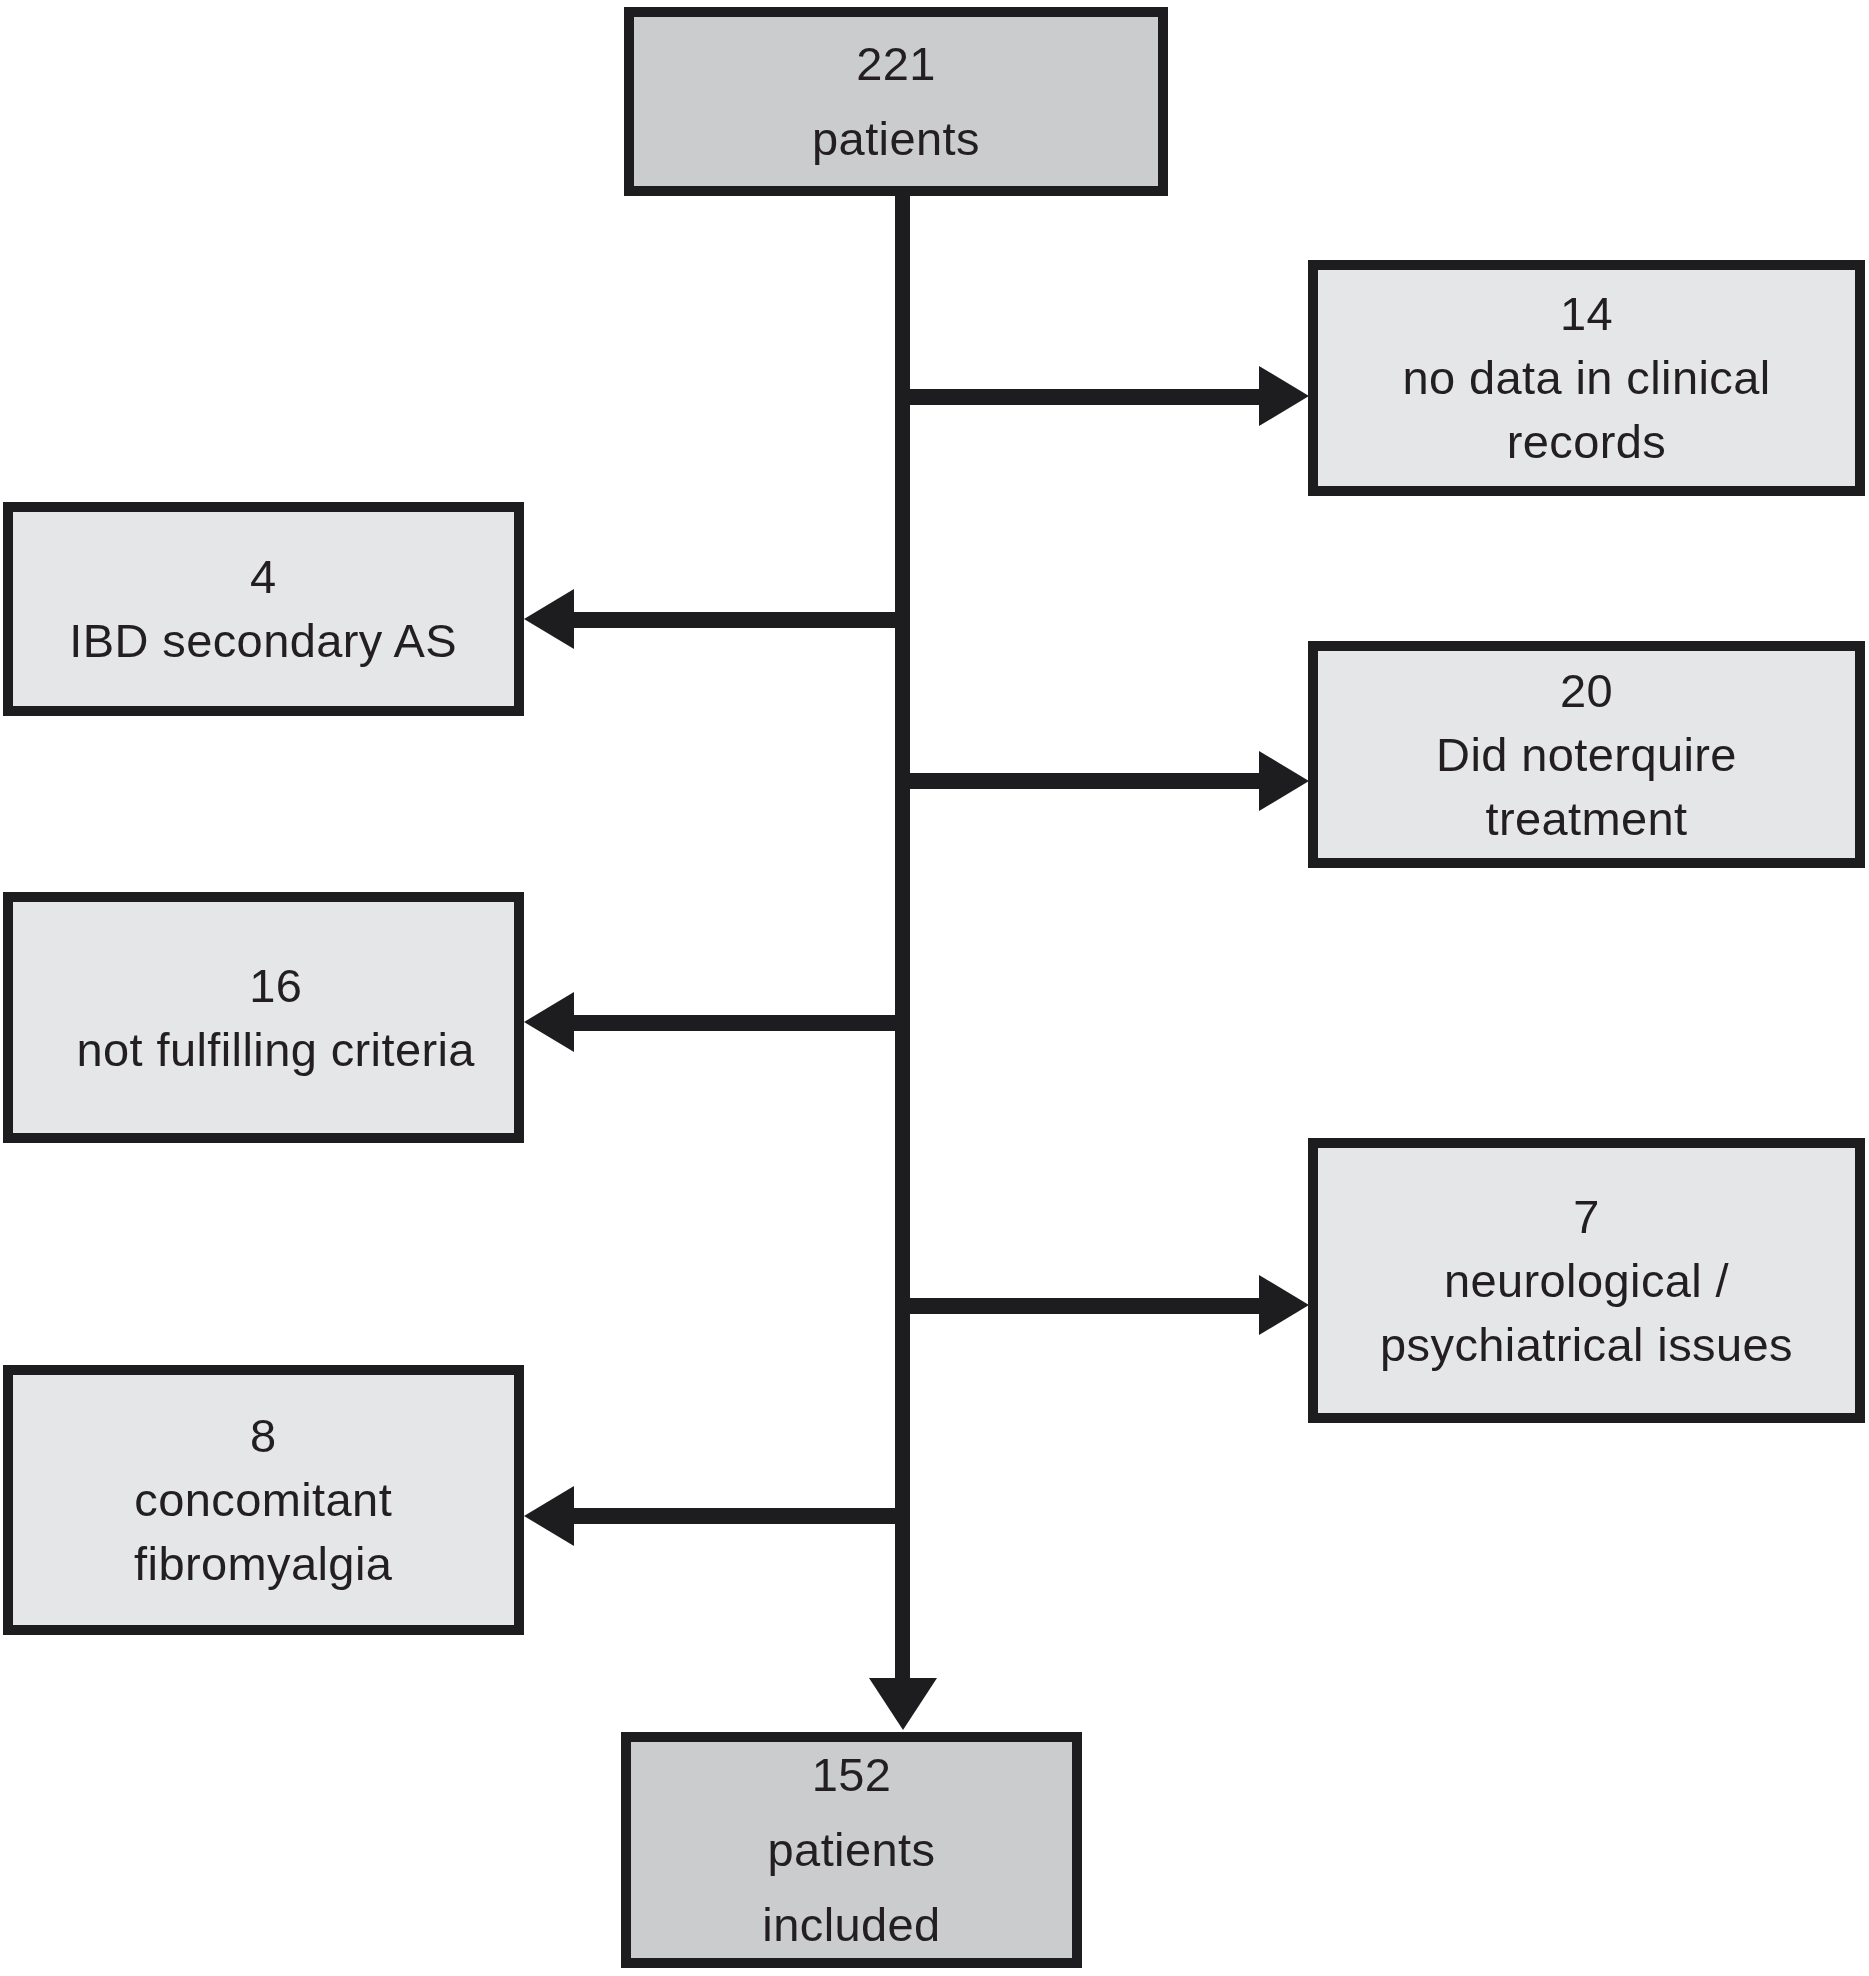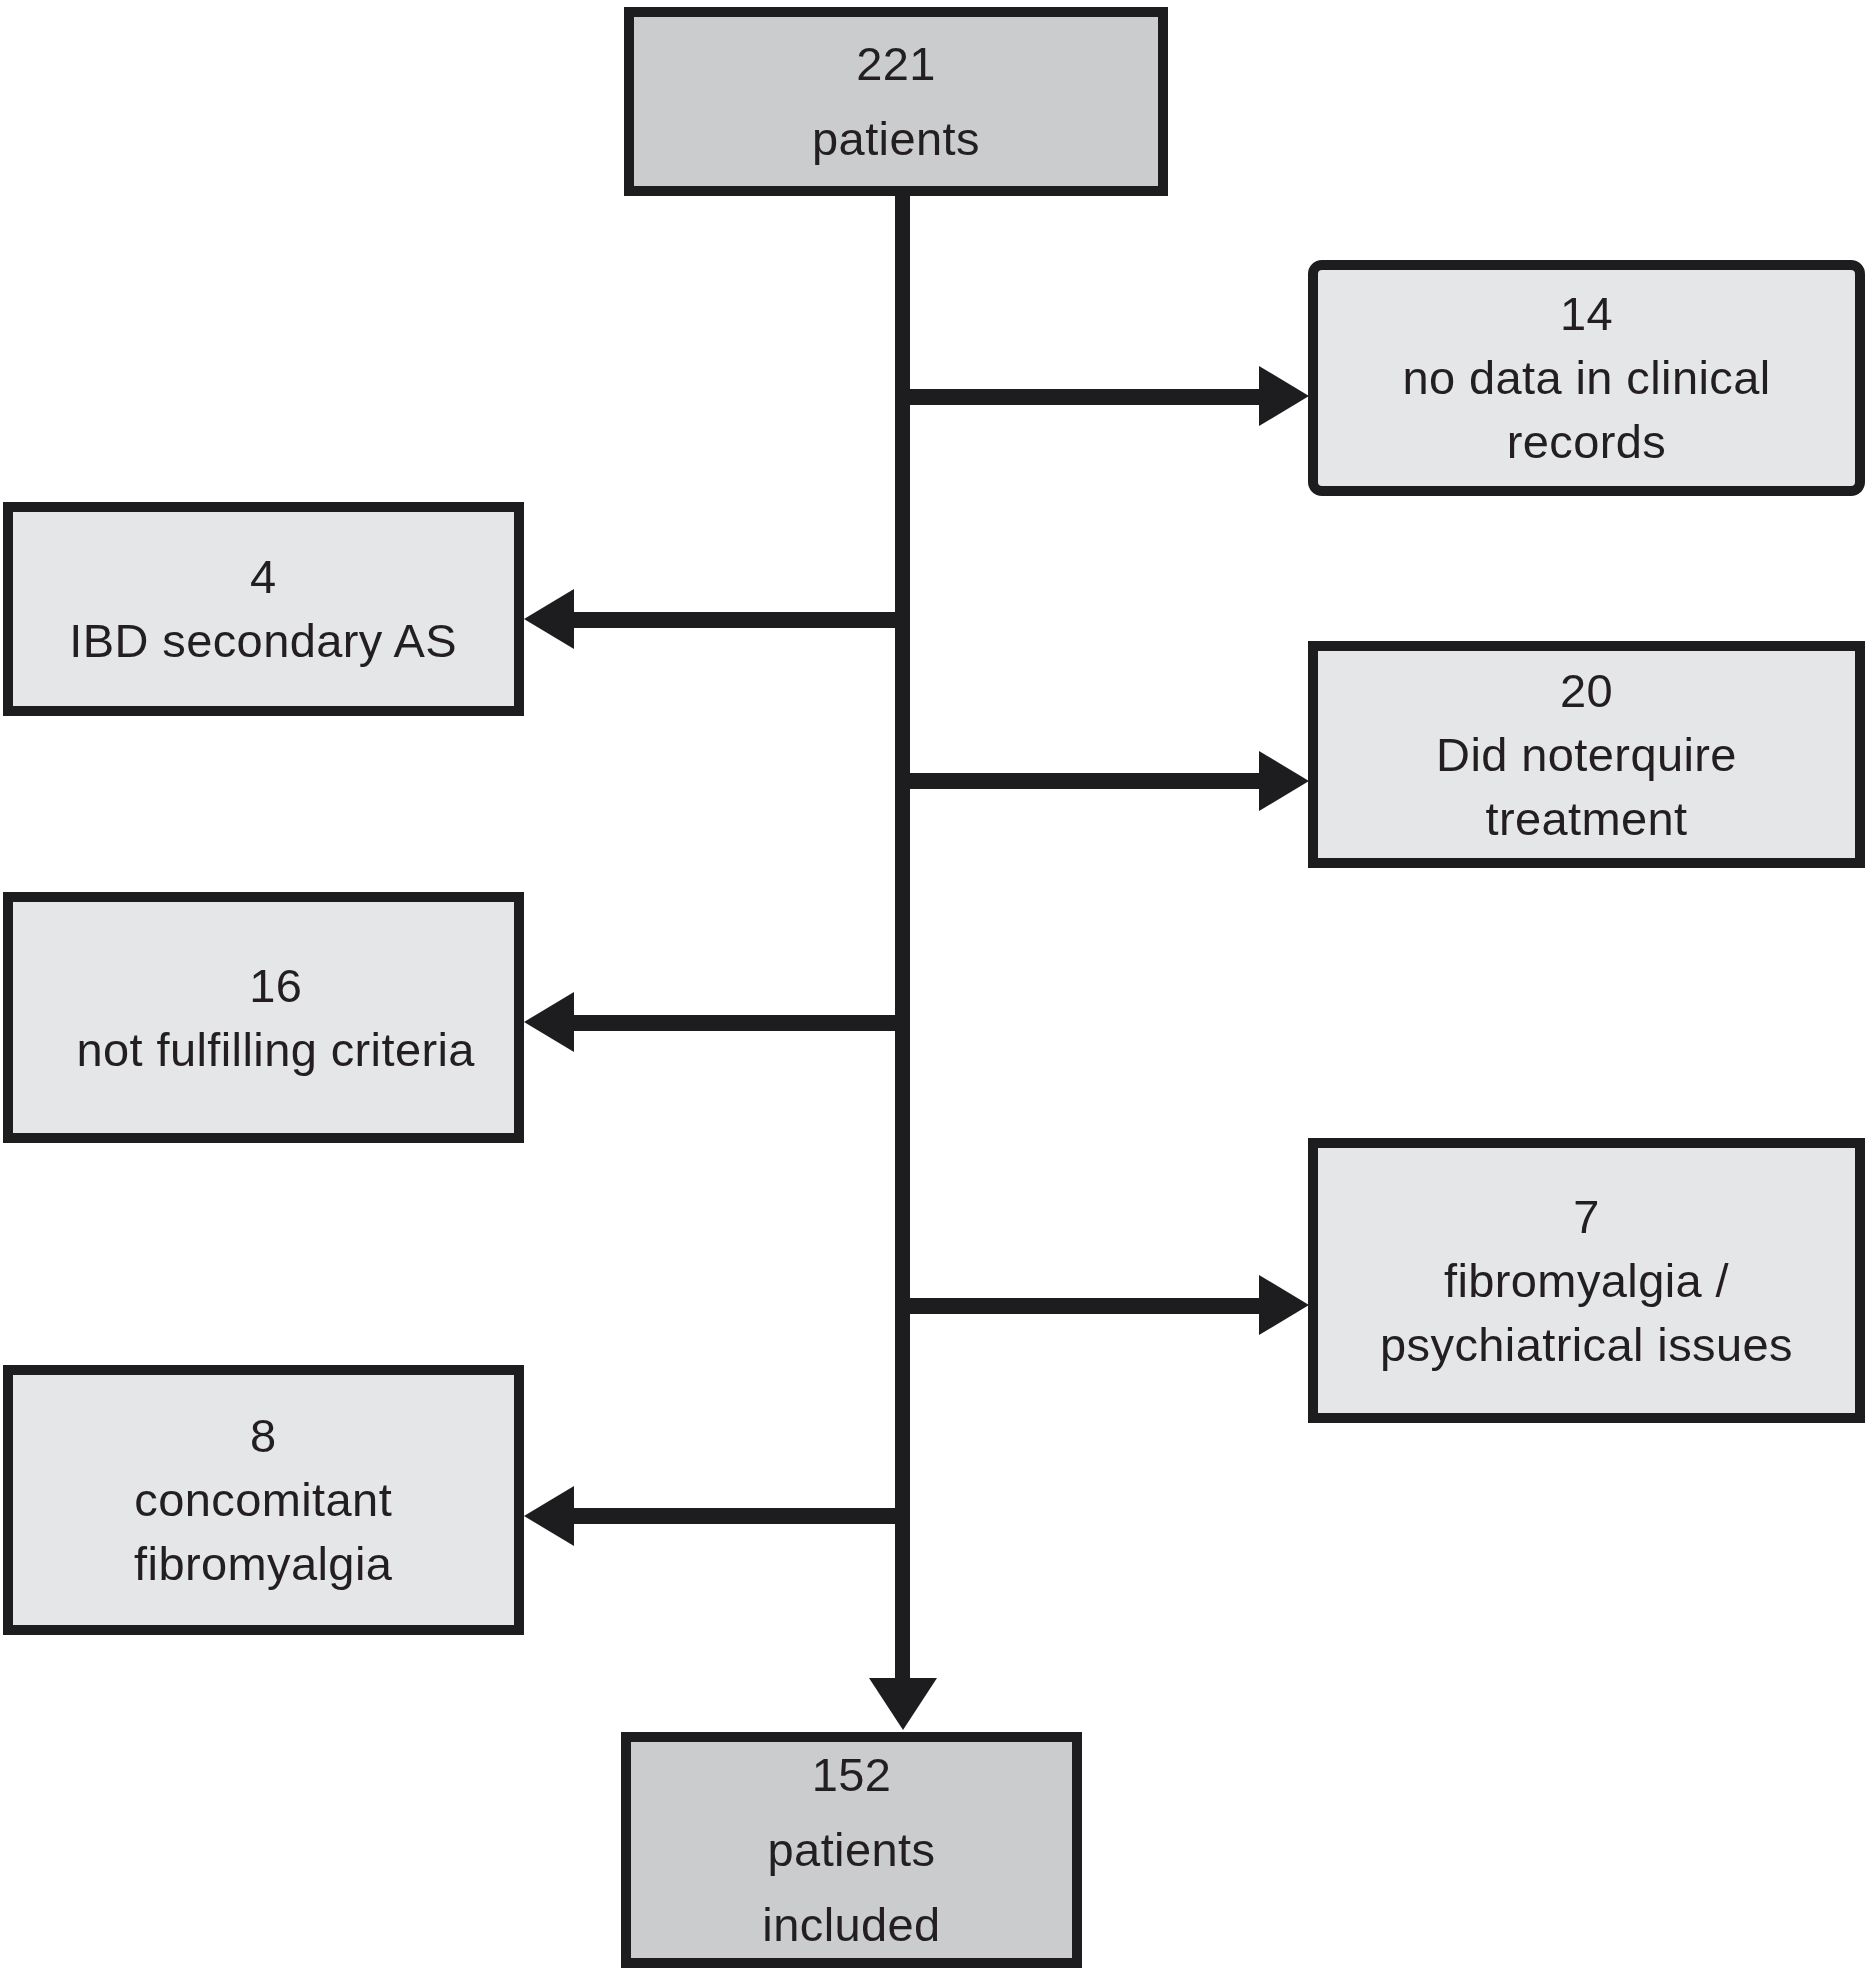--- a/index.html
+++ b/index.html
@@ -81,21 +81,21 @@
   <div class="arrowhead arrow-right" style="left:1259px; top:1275px;"></div>
 
   <div class="edge" style="left:569px; top:1508px; width:341px; height:16px;"></div>
   <div class="arrowhead arrow-left" style="left:524px; top:1486px;"></div>
 
   <div class="box fill-primary" style="left:624px; top:7.2px; width:544px; height:189px;">
     <div class="line">221</div>
     <div class="line">patients</div>
   </div>
 
-  <div class="box fill-secondary" style="left:1308px; top:260px; width:557px; height:236px;border-radius:14px;">
+  <div class="box fill-secondary" style="left:1308px; top:260px; width:557px; height:236px;">
     <div class="line">14</div>
     <div class="line">no data in clinical</div>
     <div class="line">records</div>
   </div>
 
   <div class="box fill-secondary" style="left:2.7px; top:502px; width:521px; height:214px;">
     <div class="line">4</div>
     <div class="line">IBD secondary AS</div>
   </div>
 
@@ -105,21 +105,21 @@
     <div class="line">treatment</div>
   </div>
 
   <div class="box fill-secondary" style="left:2.7px; top:892px; width:521px; height:251px;padding-left:25px;">
     <div class="line">16</div>
     <div class="line">not fulfilling criteria</div>
   </div>
 
   <div class="box fill-secondary" style="left:1308px; top:1138px; width:557px; height:285px;">
     <div class="line">7</div>
-    <div class="line">fibromyalgia /</div>
+    <div class="line">neurological /</div>
     <div class="line">psychiatrical issues</div>
   </div>
 
   <div class="box fill-secondary" style="left:2.7px; top:1365px; width:521px; height:270px;">
     <div class="line">8</div>
     <div class="line">concomitant</div>
     <div class="line">fibromyalgia</div>
   </div>
 
   <div class="box fill-primary" style="left:621px; top:1732px; width:461px; height:236px;">

